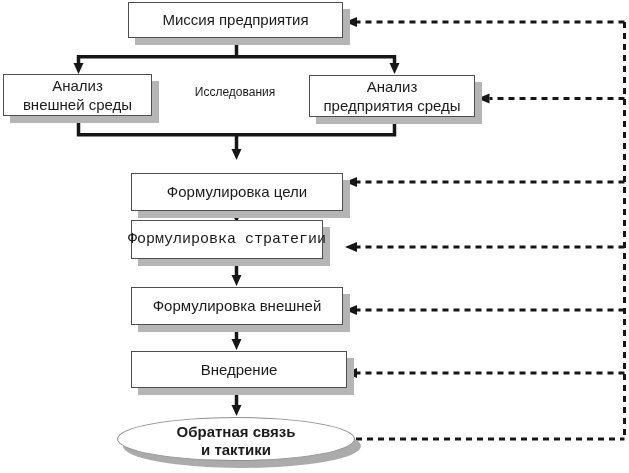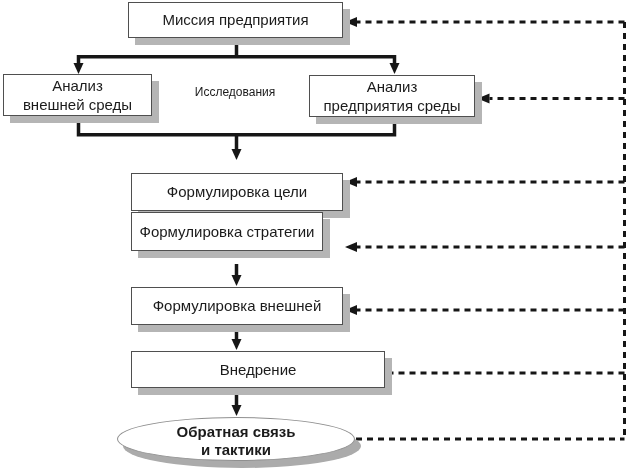--- a/index.html
+++ b/index.html
@@ -113,29 +113,29 @@
 
   <div class="node" style="left:309px; top:75px; width:166px; height:42px;">
     <span>Анализ</span>
     <span>предприятия среды</span>
   </div>
 
   <div class="node" style="left:131px; top:161px; width:212px; height:38px;margin-top:12px;">
     <span>Формулировка цели</span>
   </div>
 
-  <div class="node" style="left:131px; top:212px; width:192px; height:39px;">
+  <div class="node" style="left:131px; top:220px; width:192px; height:39px;font-family:Liberation Mono, monospace;">
     <span>Формулировка стратегии</span>
   </div>
 
   <div class="node" style="left:131px; top:287px; width:212px; height:38px;">
     <span>Формулировка внешней</span>
   </div>
 
-  <div class="node" style="left:131px; top:351px; width:254px; height:37px;">
+  <div class="node" style="left:131px; top:351px; width:216px; height:37px;">
     <span>Внедрение</span>
   </div>
 
   <div class="node ellipse" style="left:117px; top:417px; width:238px; height:44px;justify-content:flex-end;">
     <span>Обратная связь</span>
     <span>и тактики</span>
   </div>
 
 </div>
 

